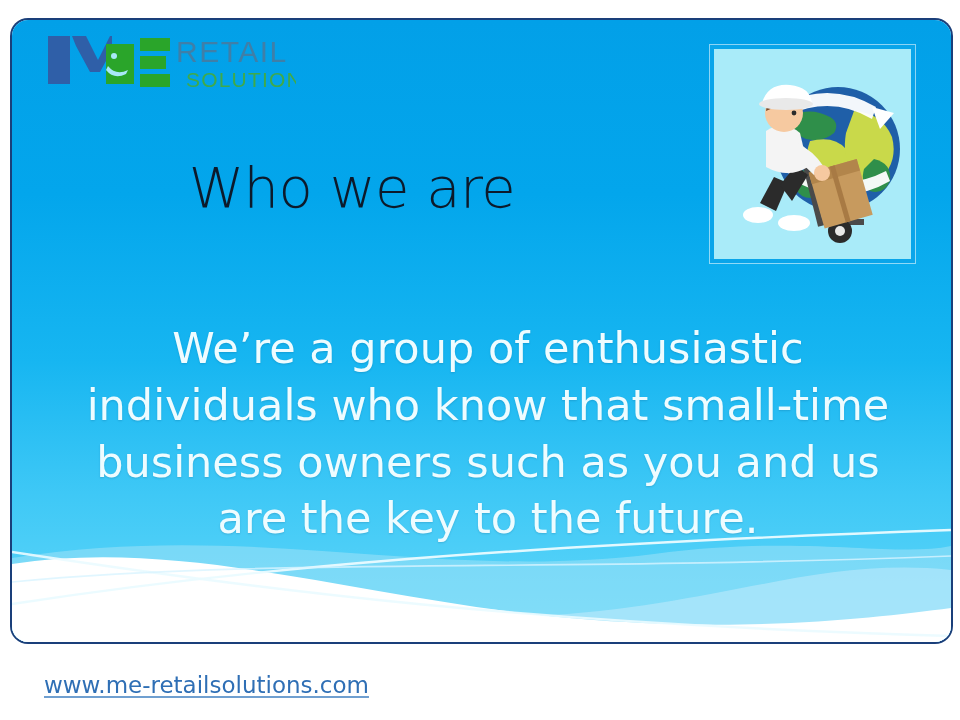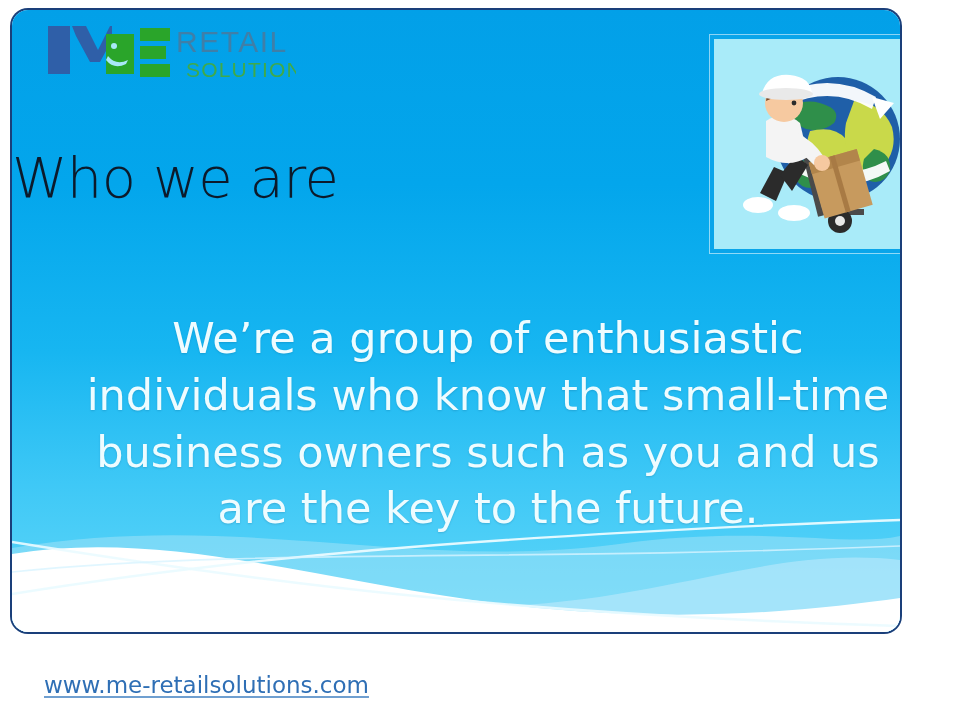--- a/index.html
+++ b/index.html
@@ -12,24 +12,23 @@
     height: 720px;
     font-family: "Liberation Sans", sans-serif;
     overflow: hidden;
     position: relative;
   }
 
   
   .slide-wrap {
     position: absolute;
     left: 12px;
-    top: 10px;
-    width: 872px;
+    top: 20px;
+    width: 939px;
     height: 622px;
-    padding-left: 16px;
   }
   .slide {
     position: absolute;
     inset: 0;
     border-radius: 16px;
     overflow: hidden;
     background: linear-gradient(to bottom,
         #02a0e8 0%,
         #03a6ec 28%,
         #17b6f1 55%,
@@ -48,20 +47,21 @@
     height: 64px;
   }
   .logo svg { display: block; }
 
   
   .slide-title {
     position: absolute;
     left: 0;
     top: 137px;
     width: 680px;
+    text-align: center;
     color: #0c1a2b;
     font-size: 56px;
     font-weight: 300;
     letter-spacing: -0.5px;
     line-height: 1.1;
     font-family: "DejaVu Sans", sans-serif;
   }
 
   
   .pic-card {

